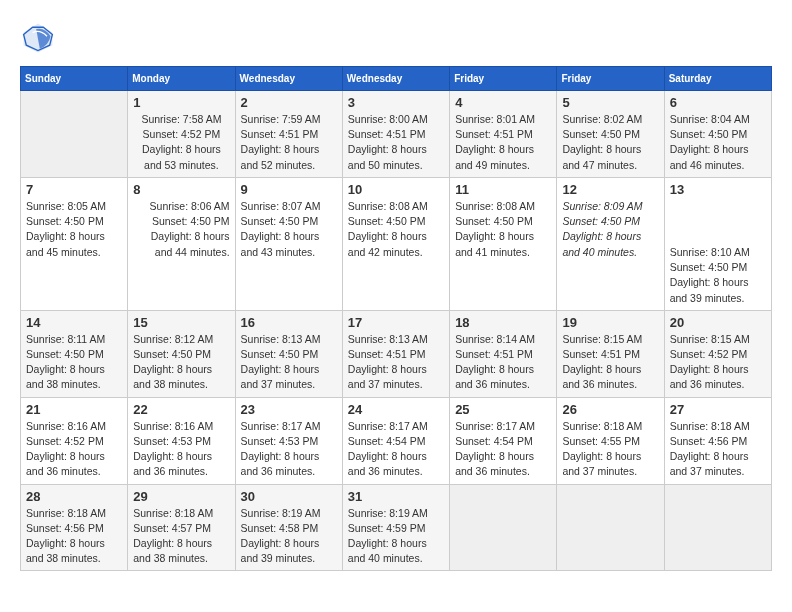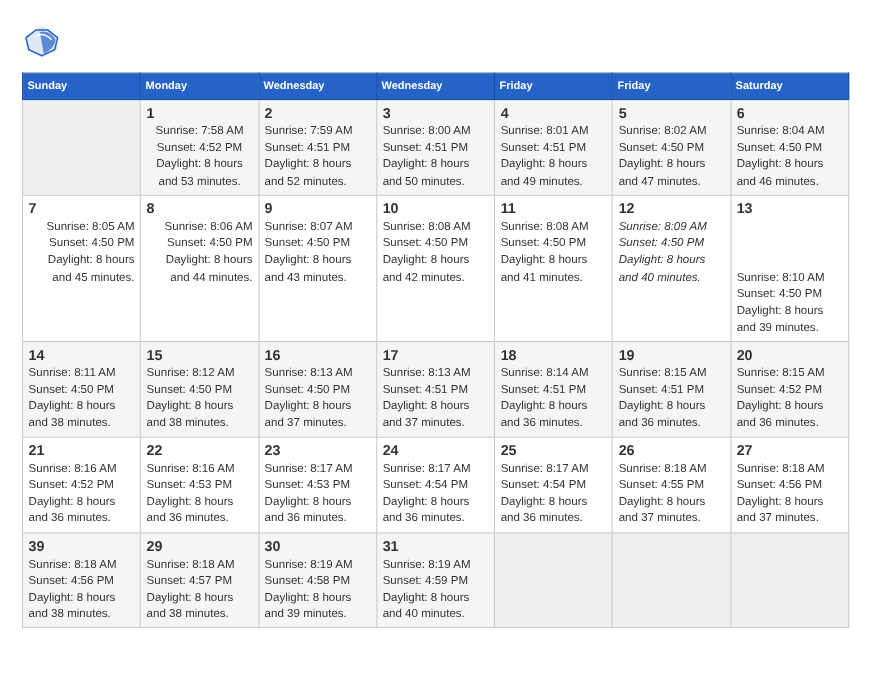--- a/index.html
+++ b/index.html
@@ -165,21 +165,21 @@
           <span class="day-number">6</span>
           <div class="day-info" style="white-space: pre-line;">Sunrise: 8:04 AM
 Sunset: 4:50 PM
 Daylight: 8 hours
 and 46 minutes.</div>
         </td>
       </tr>
       <tr>
         <td>
           <span class="day-number">7</span>
-          <div class="day-info" style="white-space: pre-line; text-align: right;">Sunrise: 8:05 AM
+          <div class="day-info" style="white-space: pre-line;">Sunrise: 8:05 AM
 Sunset: 4:50 PM
 Daylight: 8 hours
 and 45 minutes.</div>
         </td>
         <td>
           <span class="day-number">8</span>
           <div class="day-info" style="white-space: pre-line; text-align: right;">Sunrise: 8:06 AM
 Sunset: 4:50 PM
 Daylight: 8 hours
 and 44 minutes.</div>
@@ -317,21 +317,21 @@
         <td>
           <span class="day-number">27</span>
           <div class="day-info" style="white-space: pre-line;">Sunrise: 8:18 AM
 Sunset: 4:56 PM
 Daylight: 8 hours
 and 37 minutes.</div>
         </td>
       </tr>
       <tr class="row-shaded">
         <td>
-          <span class="day-number">39</span>
+          <span class="day-number">28</span>
           <div class="day-info" style="white-space: pre-line;">Sunrise: 8:18 AM
 Sunset: 4:56 PM
 Daylight: 8 hours
 and 38 minutes.</div>
         </td>
         <td>
           <span class="day-number">29</span>
           <div class="day-info" style="white-space: pre-line;">Sunrise: 8:18 AM
 Sunset: 4:57 PM
 Daylight: 8 hours

